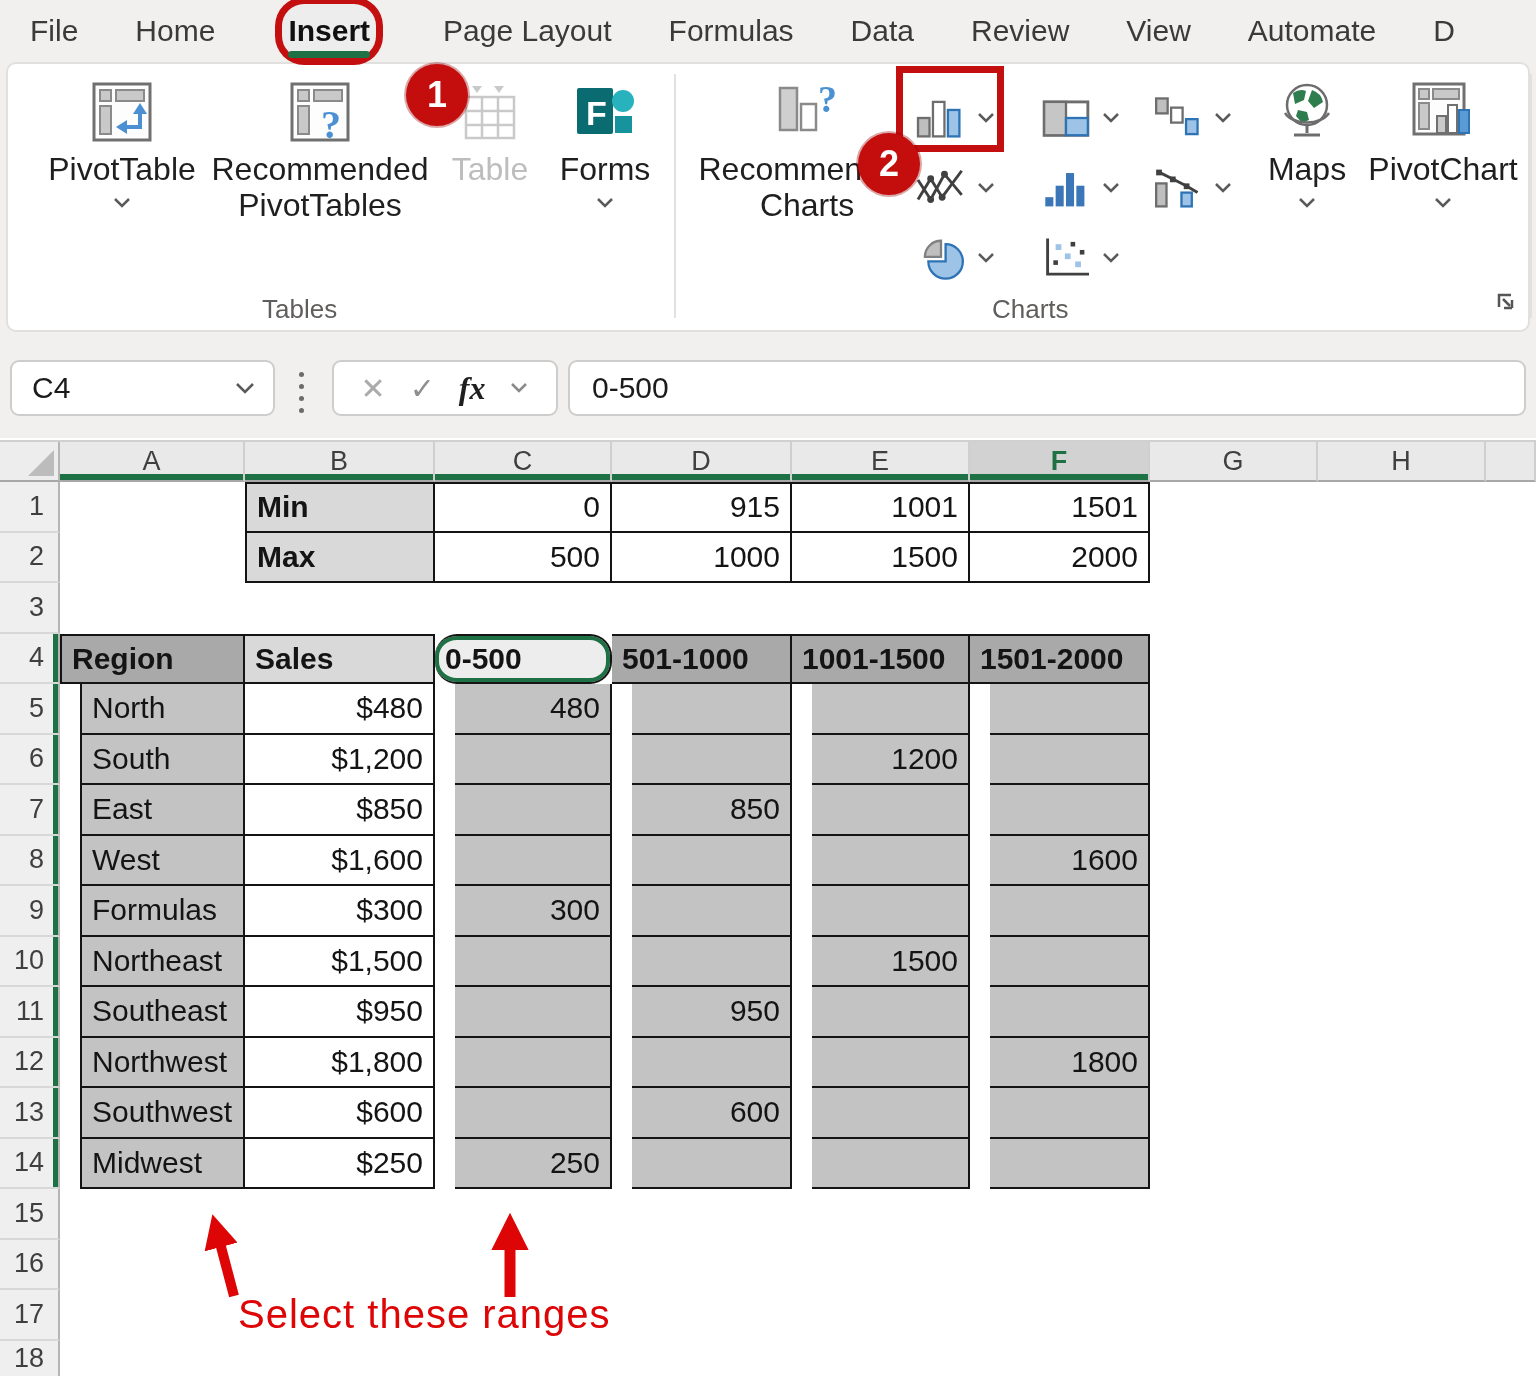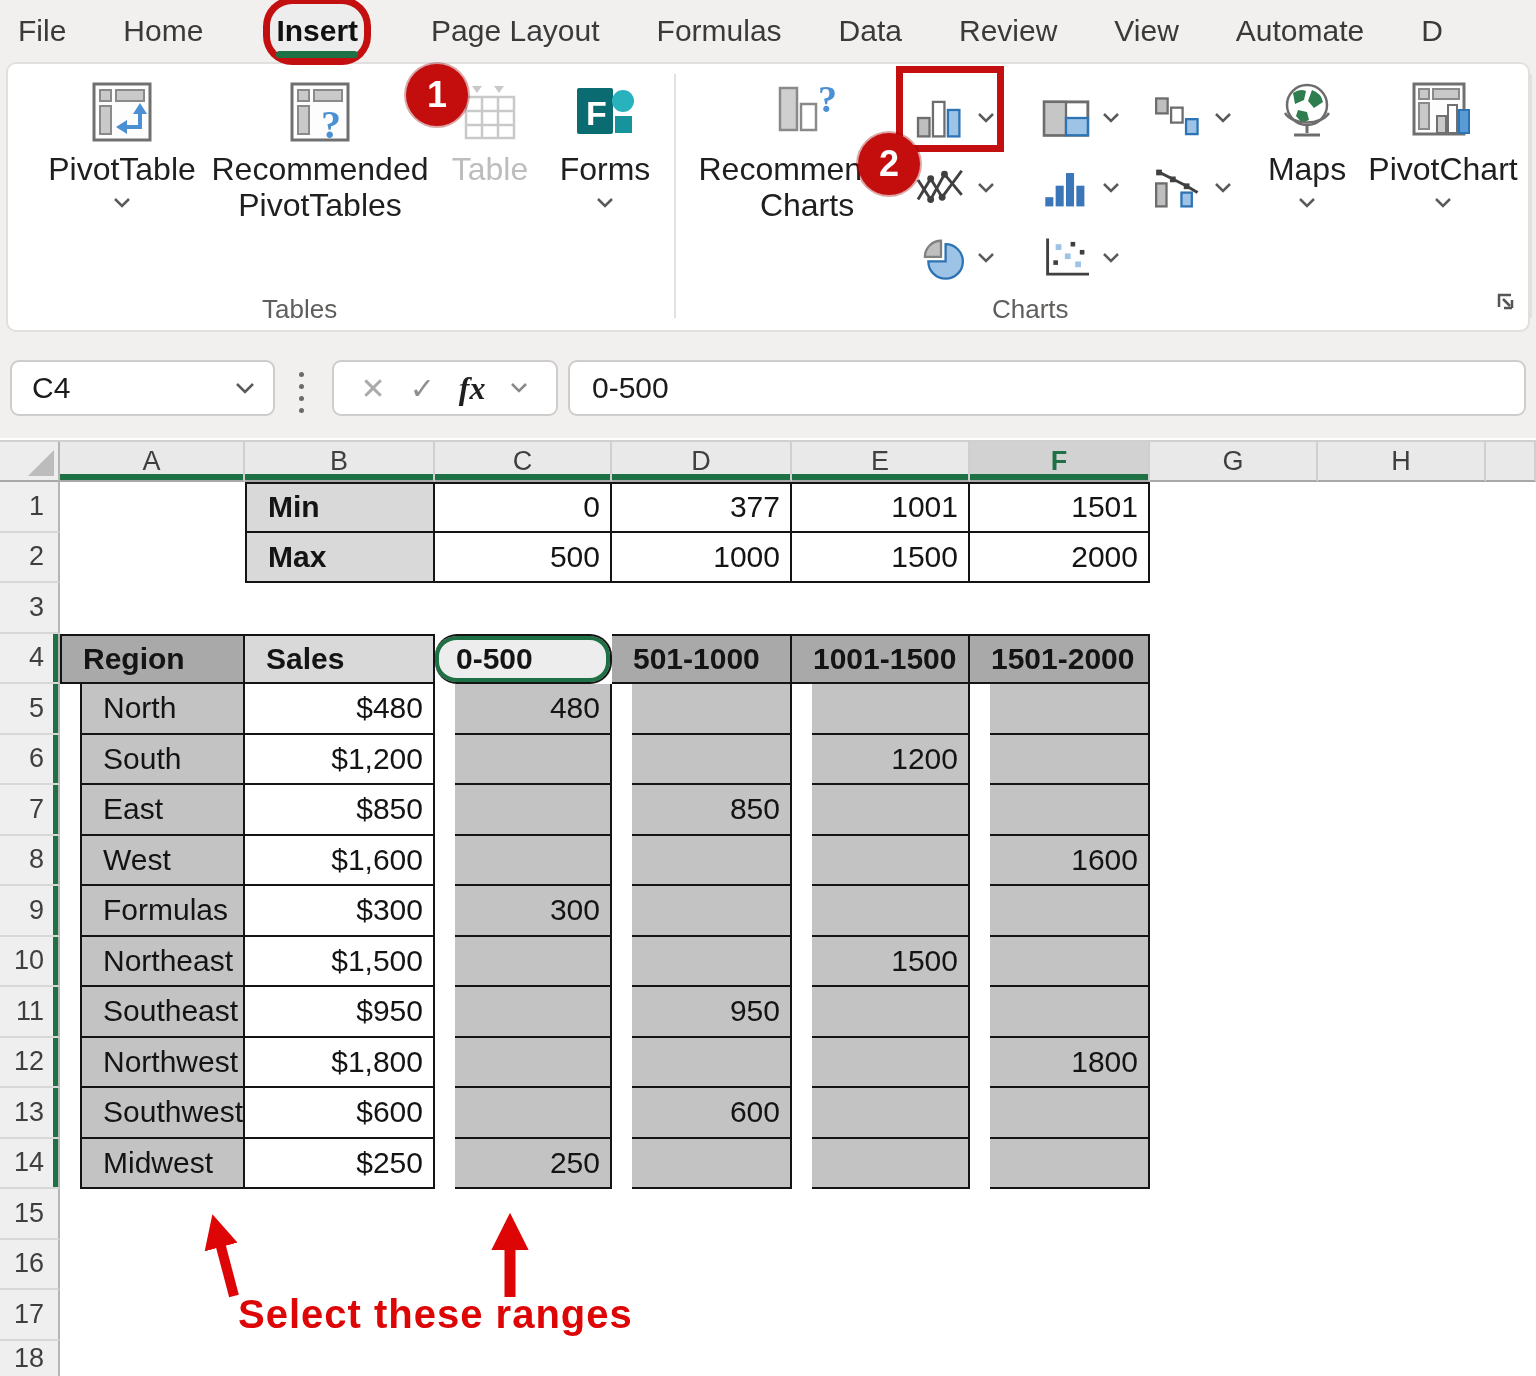--- a/index.html
+++ b/index.html
@@ -3,21 +3,21 @@
 <meta charset="utf-8">
 <style>
   html,body{margin:0;padding:0;background:#fff;}
   *{box-sizing:border-box;}
   .stage{position:relative;width:1536px;height:1376px;overflow:hidden;background:#fff;
          font-family:"Liberation Sans",sans-serif;-webkit-font-smoothing:antialiased;}
   .topbg{position:absolute;top:0;left:0;right:0;height:438px;background:#f2f0ef;}
 
   
   .tabbar{position:absolute;top:0;left:0;right:0;height:62px;display:flex;align-items:center;
-          padding-left:18px;gap:57px;z-index:5;}
+          padding-left:30px;gap:57px;z-index:5;}
   .tab{position:relative;height:54px;display:flex;align-items:center;font-size:30px;color:#3a3a3a;
        white-space:nowrap;cursor:default;}
   .tab.active{font-weight:700;color:#111;}
   .tab.active::after{content:'';position:absolute;left:6px;right:6px;bottom:0;height:7px;
        background:var(--accent_green);border-radius:4px;}
   .tab.annotated{box-shadow:0 0 0 7px var(--box_red);margin:0 10px;padding:0 6px;z-index:6;}
 
   
   .ribbon{position:absolute;top:62px;left:6px;right:6px;height:270px;background:#fff;
           border:2px solid #e2e0df;border-radius:10px;z-index:2;}
@@ -30,41 +30,41 @@
   .launcher{position:absolute;width:32px;height:32px;display:flex;align-items:center;justify-content:center;}
 
   
   .chartbox{position:absolute;left:896px;top:66px;width:108px;height:86px;border:7px solid var(--box_red);z-index:30;}
   .badge{position:absolute;width:62px;height:62px;border-radius:50%;background:var(--badge_red);
          color:#fff;font-size:36px;font-weight:700;display:flex;align-items:center;justify-content:center;
          z-index:40;box-shadow:0 0 0 2px rgba(150,0,0,.35);}
   .badge1{left:406px;top:64px;}
   .badge2{left:858px;top:133px;}
   .overlay{position:absolute;left:0;top:0;z-index:50;pointer-events:none;}
-  .select-text{position:absolute;left:238px;top:1292px;width:640px;font-size:40px;font-weight:700;
+  .select-text{position:absolute;left:238px;top:1292px;width:640px;font-size:40px;font-weight:400;
          color:var(--annotation_red);letter-spacing:1px;z-index:50;}
 
   
   .fbar{position:absolute;top:340px;left:0;right:0;height:96px;background:#f2f0ef;z-index:2;}
   .fbox{position:absolute;top:20px;height:56px;background:#fff;border:2px solid #cfcdcc;border-radius:9px;
         display:flex;align-items:center;font-size:30px;color:#1b1b1b;}
   .namebox{left:10px;width:265px;padding:0 16px 0 20px;justify-content:space-between;}
   .dots{position:absolute;left:299px;top:32px;display:flex;flex-direction:column;gap:7px;}
   .dots i{width:5px;height:5px;background:#6b6b6b;border-radius:50%;}
   .fxbox{left:332px;width:226px;padding:0 18px;gap:24px;justify-content:center;}
   .fxbox .x{color:#ababab;font-size:30px;}
   .fxbox .ck{color:#8f8f8f;font-size:30px;}
   .fxbox .fx{font-family:"Liberation Serif",serif;font-style:italic;font-weight:700;font-size:32px;color:#1f1f1f;}
   .formulabox{left:568px;width:958px;padding:0 22px;}
 
   
   .grid{position:absolute;top:440px;left:0;width:1536px;height:936px;display:grid;background:#fff;
         border-top:2px solid #d0d0d0;z-index:1;}
   .cell{position:relative;display:flex;align-items:center;font-size:30px;color:#141414;background:#fff;overflow:hidden;}
-  .txt{justify-content:flex-start;padding-left:21px;}
+  .txt{justify-content:flex-start;padding-left:10px;}
   .num{justify-content:flex-end;padding-right:10px;}
   .b{font-weight:700;}
   .hdr{background:#d9d9d9;}
   .selh{background:var(--header_gray);}
   .selc{background:var(--selection_gray);margin-left:20px;}
   .blk{border-right:2.5px solid #141414;border-bottom:2.5px solid #141414;}
   .bl{border-left:2.5px solid #141414;}
   .bt{border-top:2.5px solid #141414;}
   .active{background:#ededed;box-shadow:inset 0 0 0 4px var(--accent_green);border-radius:22px;}
   .ch{background:#e9e9e9;display:flex;align-items:center;justify-content:center;font-size:27px;color:#3f3f3f;
@@ -338,21 +338,21 @@
       <div class="ch sel">D</div>
       <div class="ch sel">E</div>
       <div class="ch sel hot">F</div>
       <div class="ch">G</div>
       <div class="ch">H</div>
       <div class="ch"></div>
       <div class="rh">1</div>
       <div class="cell"></div>
       <div class="cell hdr txt blk bl b bt">Min</div>
       <div class="cell num blk bt">0</div>
-      <div class="cell num blk bt">377</div>
+      <div class="cell num blk bt">915</div>
       <div class="cell num blk bt">1001</div>
       <div class="cell num blk bt">1501</div>
       <div class="cell"></div>
       <div class="cell"></div>
       <div class="cell"></div>
       <div class="rh">2</div>
       <div class="cell"></div>
       <div class="cell hdr txt blk bl b">Max</div>
       <div class="cell num blk">500</div>
       <div class="cell num blk">1000</div>

